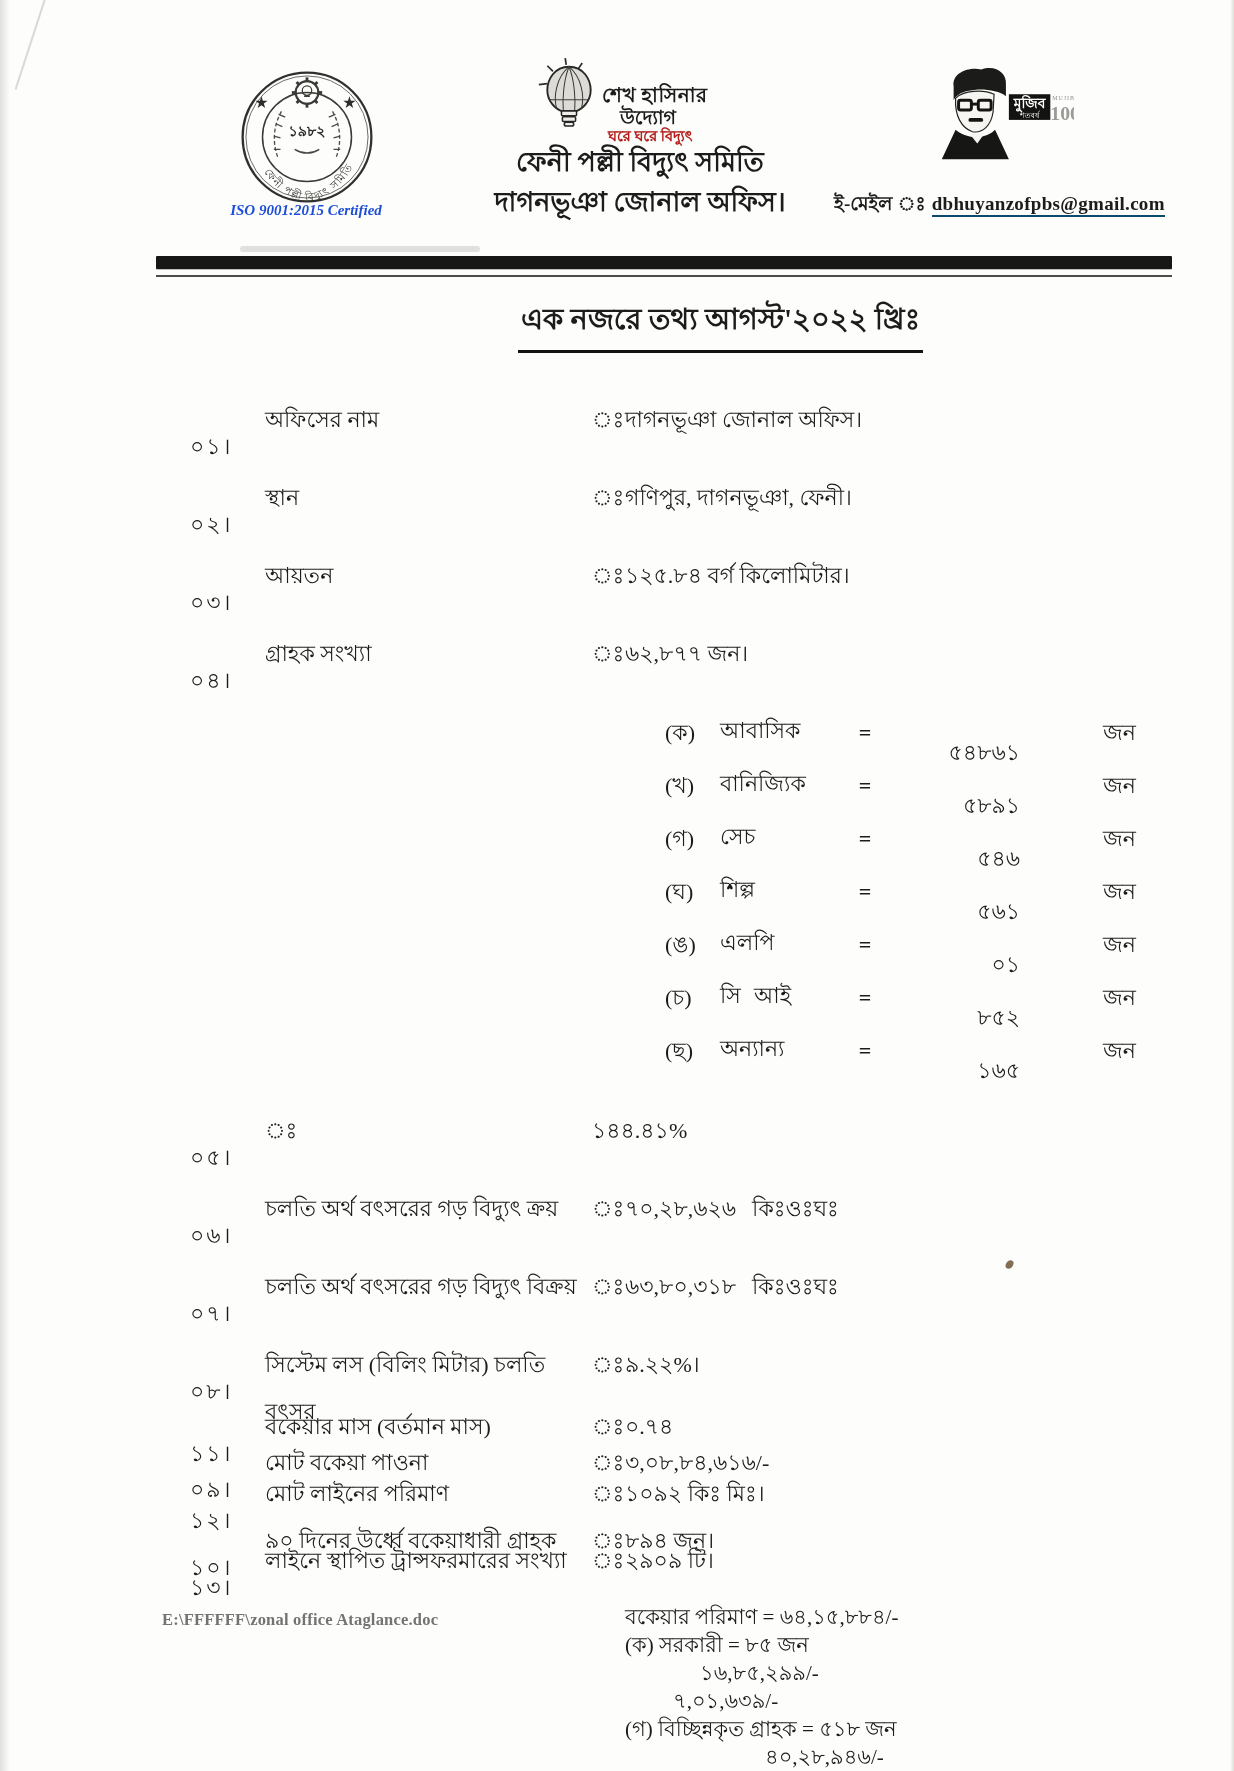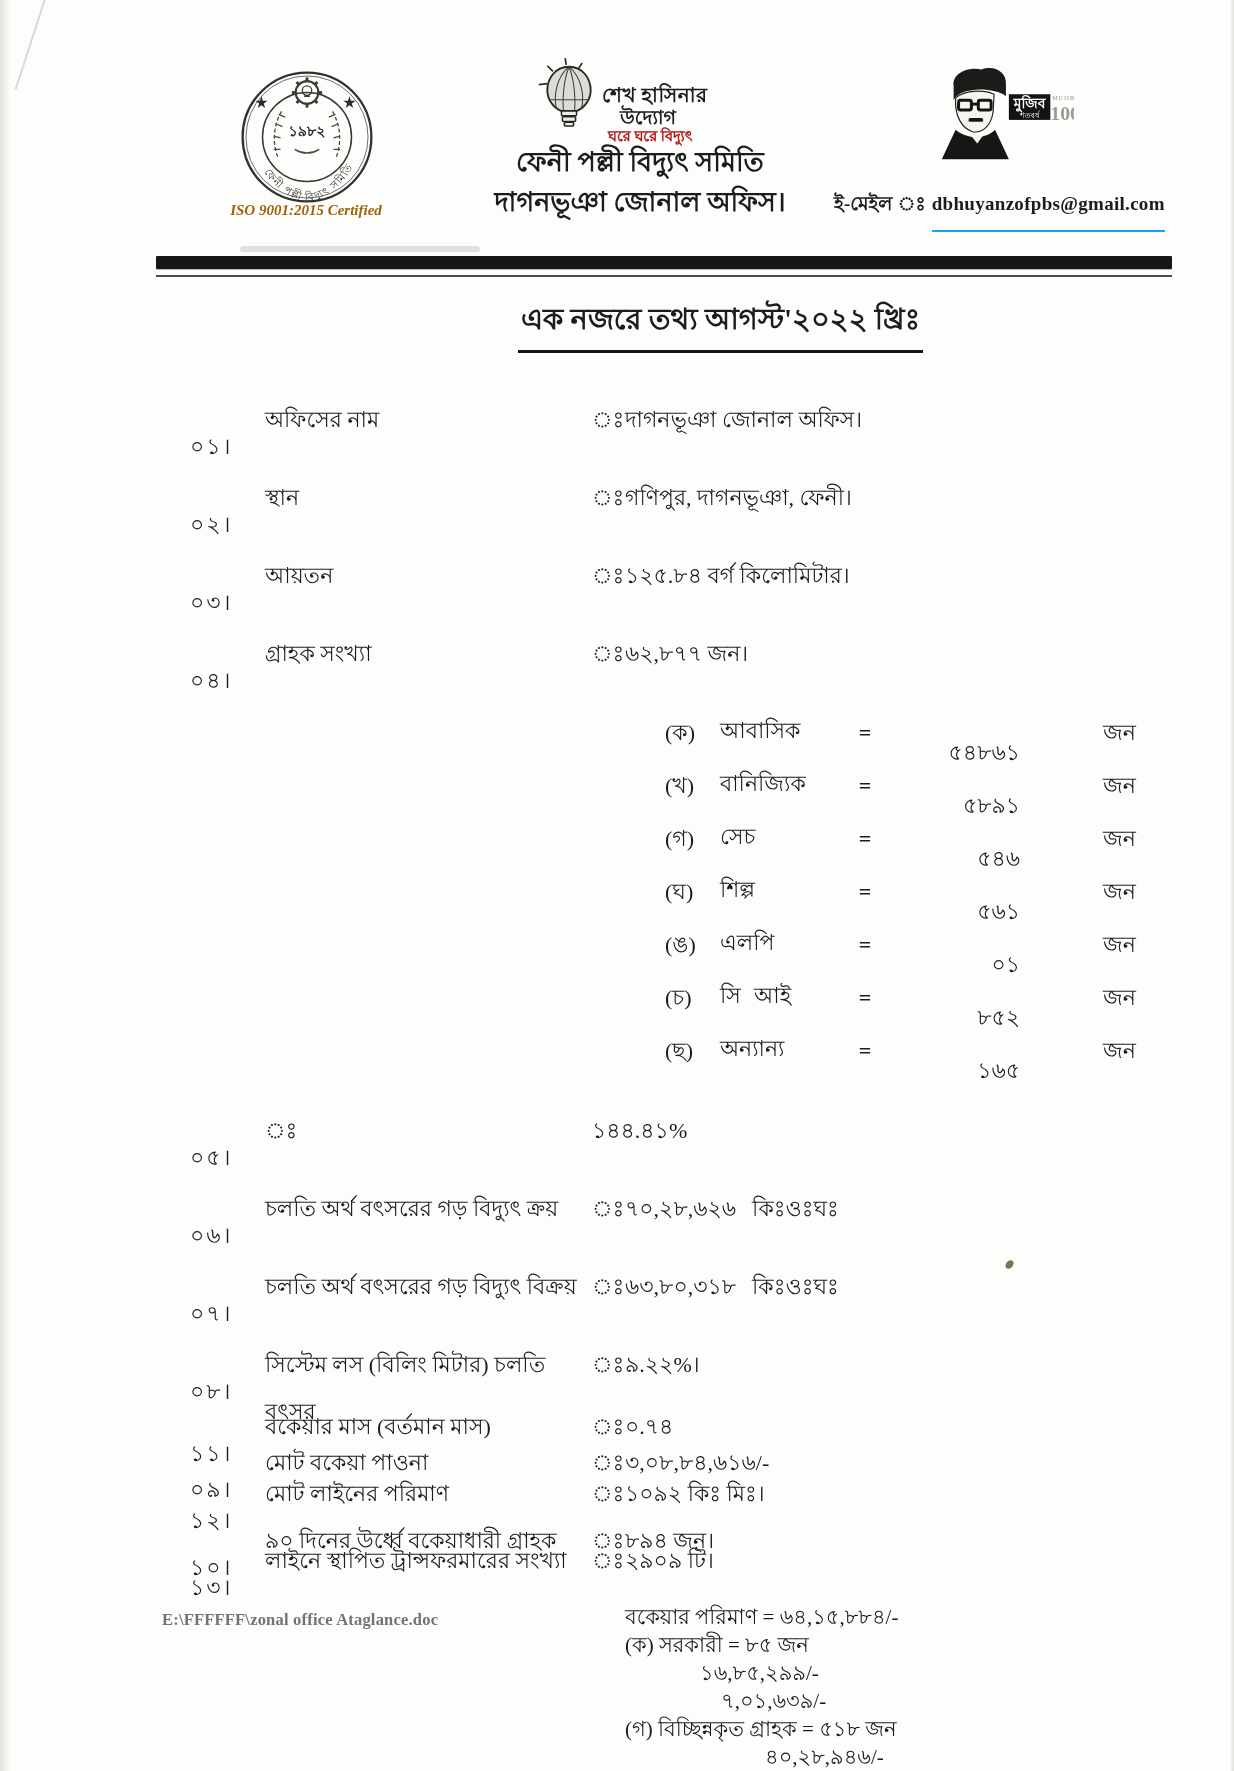--- a/index.html
+++ b/index.html
@@ -9,33 +9,33 @@
     font-family:"Liberation Serif","DejaVu Serif",serif;
   }
   .page::before{content:"";position:absolute;left:0;top:0;bottom:0;width:10px;
     background:linear-gradient(90deg,rgba(150,150,145,.28),rgba(150,150,145,0));pointer-events:none;}
   .page::after{content:"";position:absolute;right:0;top:0;bottom:0;width:4px;
     background:linear-gradient(270deg,rgba(150,150,145,.30),rgba(150,150,145,0));pointer-events:none;}
 
   
   .seal-wrap{position:absolute;left:236px;top:62px;width:142px;height:150px;}
   .iso-caption{position:absolute;left:206px;top:202px;width:200px;text-align:center;
-    font-size:15px;font-weight:bold;font-style:italic;color:#a16207;}
+    font-size:15px;font-weight:bold;font-style:italic;color:#1d4ed8;}
   .bulb-wrap{position:absolute;left:536px;top:56px;width:66px;height:78px;}
   .initiative-text{position:absolute;left:602px;top:62px;width:180px;line-height:1;}
   .initiative-text .l1{font-size:20px;font-weight:bold;letter-spacing:.5px;margin-top:23px;}
   .initiative-text .l2{font-size:19px;font-weight:bold;margin-top:3px;margin-left:18px;}
   .initiative-text .tag{font-size:14.5px;font-weight:bold;color:#b91c1c;margin-top:2px;margin-left:6px;
     text-shadow:0 0 1px #cfcdc6;}
   .org-block{position:absolute;left:430px;top:142px;width:420px;text-align:center;}
   .org-block .o1{font-size:27px;font-weight:600;line-height:40px;}
   .org-block .o2{font-size:27px;font-weight:600;line-height:40px;}
   .mujib-wrap{position:absolute;left:926px;top:64px;width:148px;height:96px;}
   .email-line{position:absolute;left:834px;top:189px;font-size:19px;font-weight:bold;white-space:nowrap;}
-  .email-line .addr{text-decoration:none;border-bottom:2px solid #0ea5e9;padding-bottom:16px;margin-left:6px;
+  .email-line .addr{text-decoration:none;border-bottom:2px solid #0c4a6e;padding-bottom:1px;margin-left:6px;
     font-family:"Liberation Serif","DejaVu Serif",serif;letter-spacing:.3px;}
 
   
   .rule{position:absolute;left:156px;right:62px;top:256px;}
   .rule .bar{height:13px;background:#171716;border-radius:1px;
     box-shadow:0 1px 0 rgba(0,0,0,.25);}
   .rule .thin{height:2px;background:#4c4c4a;margin-top:6px;}
   .doc-title{position:absolute;left:518px;top:296px;font-size:29px;font-weight:bold;
     padding:0 3px 5px 3px;border-bottom:3px solid #141414;white-space:nowrap;}
 
@@ -54,21 +54,21 @@
     font-size:22px;line-height:33px;}
   .bd-letter{text-align:left;}
   .bd-cat{text-align:left;font-family:Liberation Mono, monospace;}
   .bd-eq{text-align:center;font-weight:600;}
   .bd-count{text-align:right;margin-top:20px;}
   .bd-unit{padding-left:83px;}
 
   .details{margin:0 0 0 625px;}
   .detail-line{font-size:21px;line-height:28px;}
   .detail-line.ind1{margin-left:75px;}
-  .detail-line.ind2{margin-left:96px;}
+  .detail-line.ind2{margin-left:48px;}
   .detail-line.ind3{margin-left:140px;}
 
   
   .footer-path{position:absolute;left:162px;top:1610px;font-size:16.5px;font-weight:600;
     color:#737373;letter-spacing:.2px;}
 
   
   .scratch{position:absolute;left:30px;top:-8px;width:2px;height:100px;background:#b9b9b4;
     transform:rotate(18deg);opacity:.55;}
   .speck{position:absolute;left:1006px;top:1260px;width:7px;height:9px;background:#6b5636;

